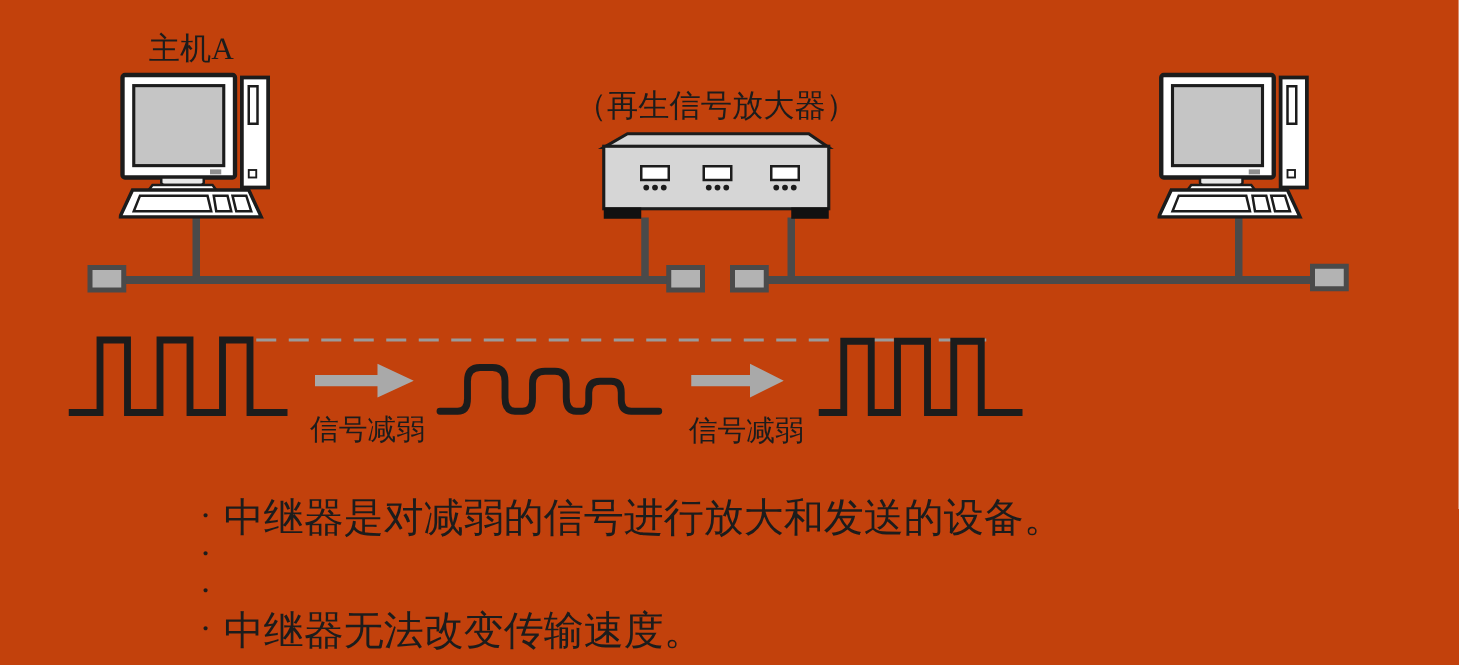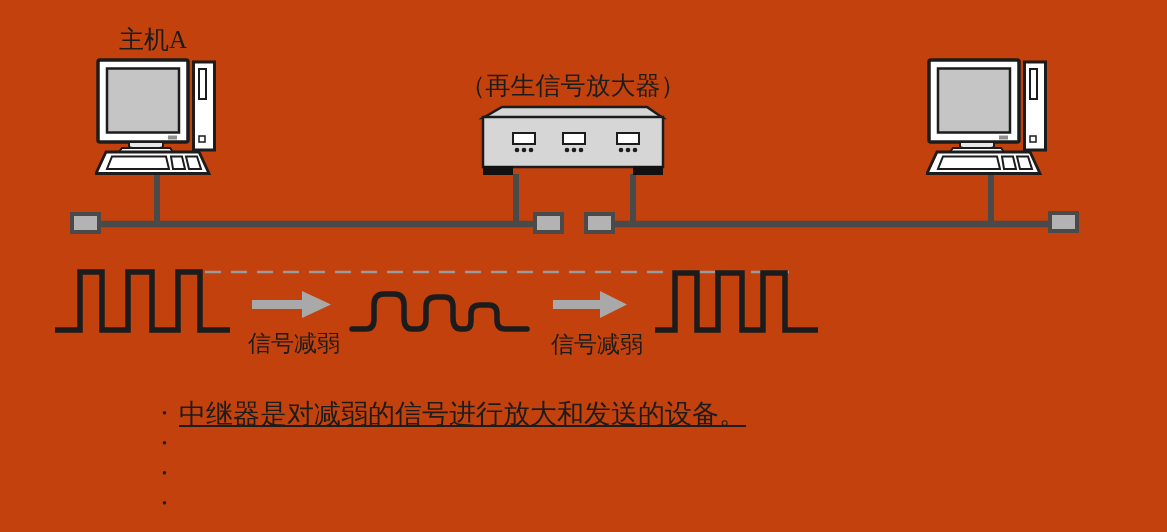--- a/index.html
+++ b/index.html
@@ -31,23 +31,22 @@
     align-items:flex-start;
     white-space:nowrap;
   }
   .note-row .dot{
     width:17px;
     font-size:14px;
     line-height:30px;
     flex:0 0 17px;
   }
   .note-row .note-text{
-    font-size:27px;
+    font-size:32px;
     line-height:30px;
-    text-decoration:underline;
   }
 </style>
 </head>
 <body>
 
 <div id="stage">
 
   <svg id="diagram-svg" width="1167" height="532" viewBox="0 0 1167 532">
 
     <defs>
@@ -145,16 +144,17 @@
       <span class="note-text">中继器是对减弱的信号进行放大和发送的设备。</span>
     </div>
     <div class="note-row">
       <span class="dot">•</span>
     </div>
     <div class="note-row">
       <span class="dot">•</span>
     </div>
     <div class="note-row">
       <span class="dot">•</span>
+      <span class="note-text">中继器无法改变传输速度。</span>
     </div>
   </div>
 
 </div>
 
 </body></html>

